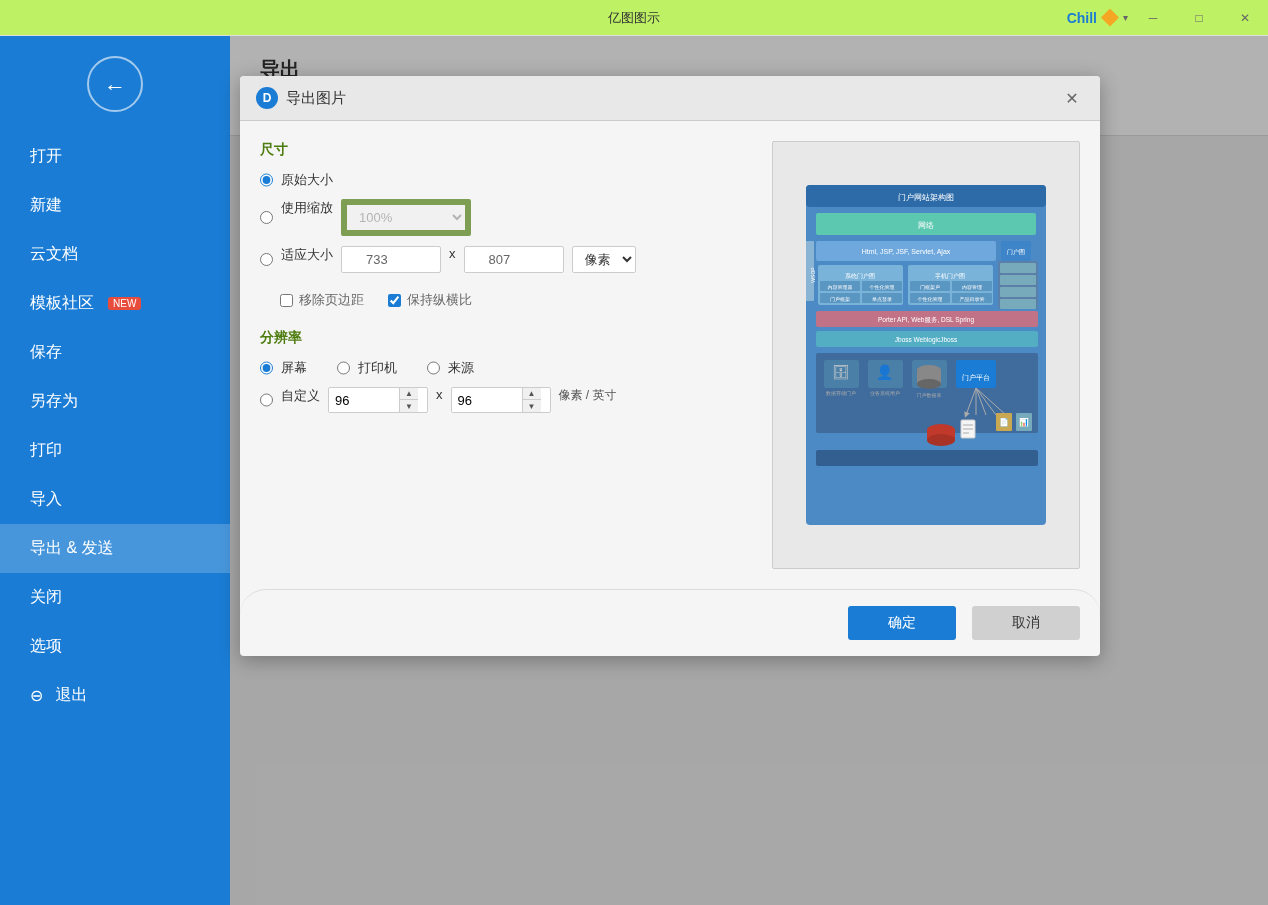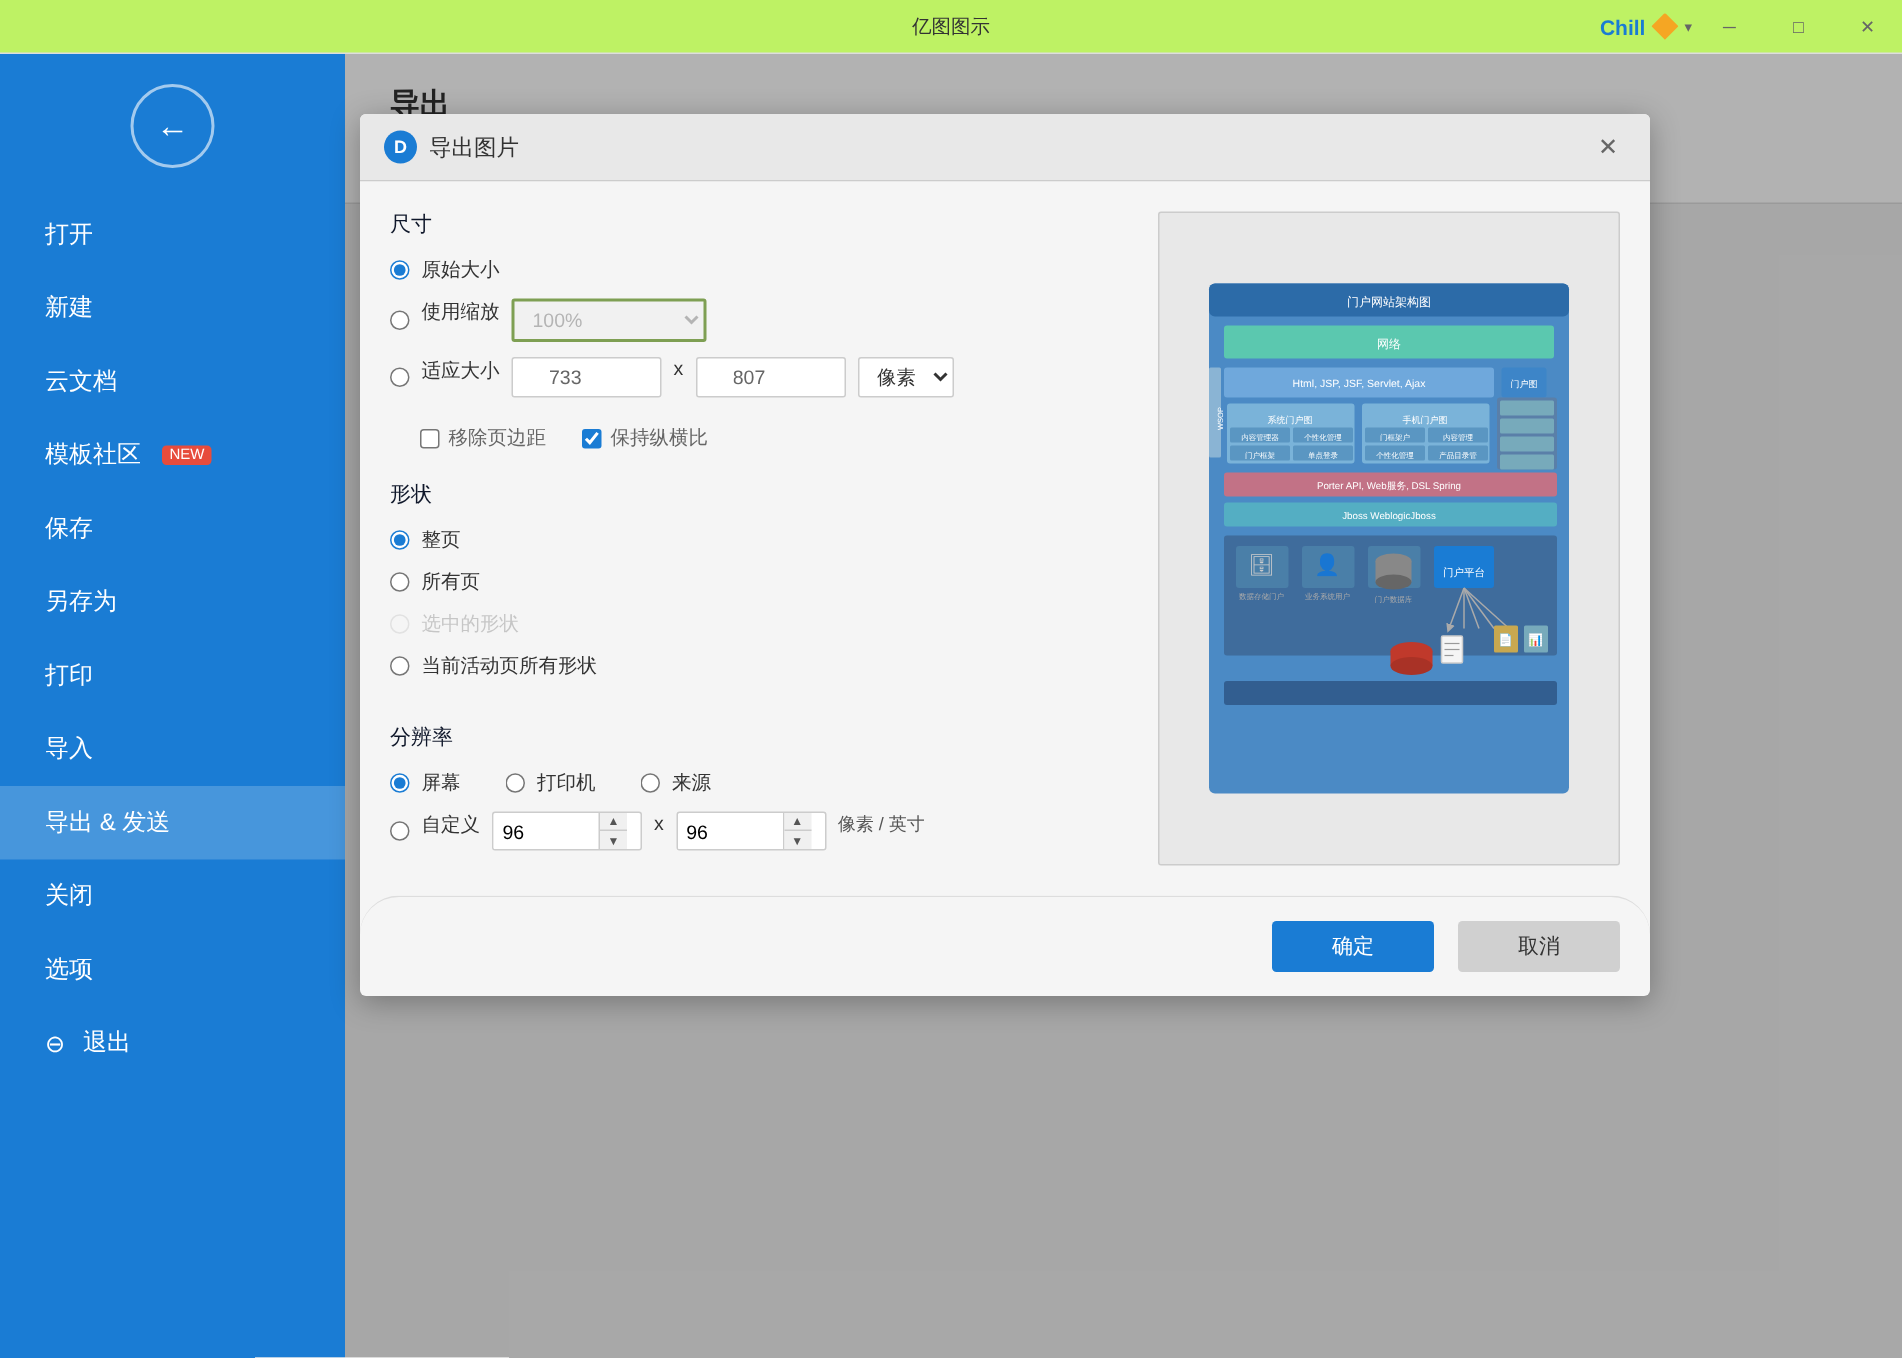--- a/index.html
+++ b/index.html
@@ -228,22 +228,22 @@
     .dialog-left {
       flex: 1;
       display: flex;
       flex-direction: column;
       gap: 20px;
     }
 
     
     .section-title {
       font-size: 14px;
-      color: #0f172a;
-      font-weight: normal;
+      color: #4d7c0f;
+      font-weight: bold;
       margin-bottom: 12px;
     }
 
     
     .size-section { }
     .radio-row {
       display: flex;
       gap: 8px;
       margin-bottom: 10px;
     }
@@ -270,21 +270,21 @@
       border: 1px solid #ccc;
       background: #fff;
       padding: 4px 8px;
       font-size: 13px;
       border-radius: 2px;
       color: #333;
       appearance: auto;
     }
     .zoom-select {
       width: 130px;
-      border: 2px solid #4d7c0f;
+      border: 6px solid #4d7c0f;
       background: #f0f0f0;
       padding: 4px 8px;
       font-size: 13px;
       border-radius: 2px;
       color: #999;
     }
     .checkbox-row {
       display: flex;
       align-items: center;
       gap: 6px;
@@ -519,40 +519,20 @@
                   <input type="checkbox" id="remove-margin" style="">
                   <label for="remove-margin">移除页边距</label>
                 </div>
                 <div class="checkbox-row">
                   <input type="checkbox" id="keep-ratio" checked="" style="">
                   <label for="keep-ratio">保持纵横比</label>
                 </div>
               </div>
             </div>
 
-            <div class="shape-section">
-              <div class="section-title">形状</div>
-
-              <div class="radio-row">
-                <input type="radio" name="shape" id="whole" checked="" style="">
-                <label for="whole">整页</label>
-              </div>
-              <div class="radio-row">
-                <input type="radio" name="shape" id="all" style="">
-                <label for="all">所有页</label>
-              </div>
-              <div class="radio-row disabled-radio">
-                <input type="radio" name="shape" id="selected" disabled="" style="">
-                <label for="selected" style="color:#999;">选中的形状</label>
-              </div>
-              <div class="radio-row">
-                <input type="radio" name="shape" id="current" style="">
-                <label for="current">当前活动页所有形状</label>
-              </div>
-            </div>
 
             <div class="resolution-section">
               <div class="section-title">分辨率</div>
 
               <div class="res-radios">
                 <div class="radio-row" style="margin:0;">
                   <input type="radio" name="res" id="screen" checked="" style="">
                   <label for="screen">屏幕</label>
                 </div>
                 <div class="radio-row" style="margin:0;">

